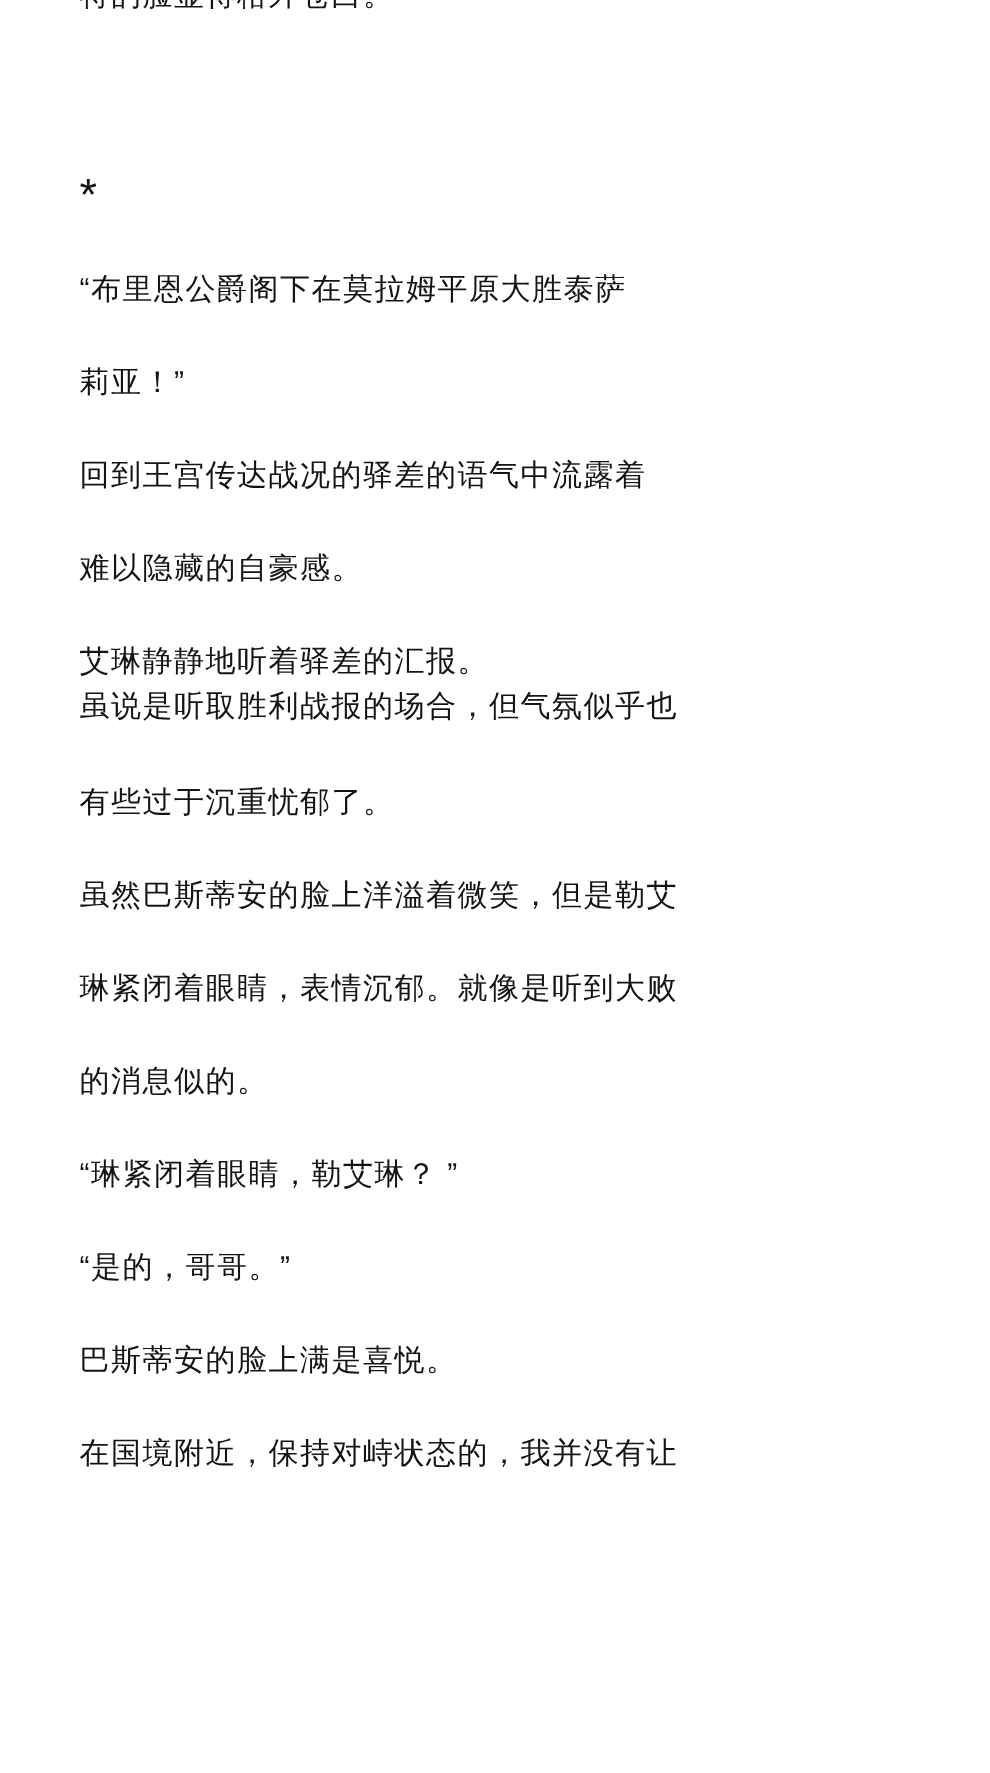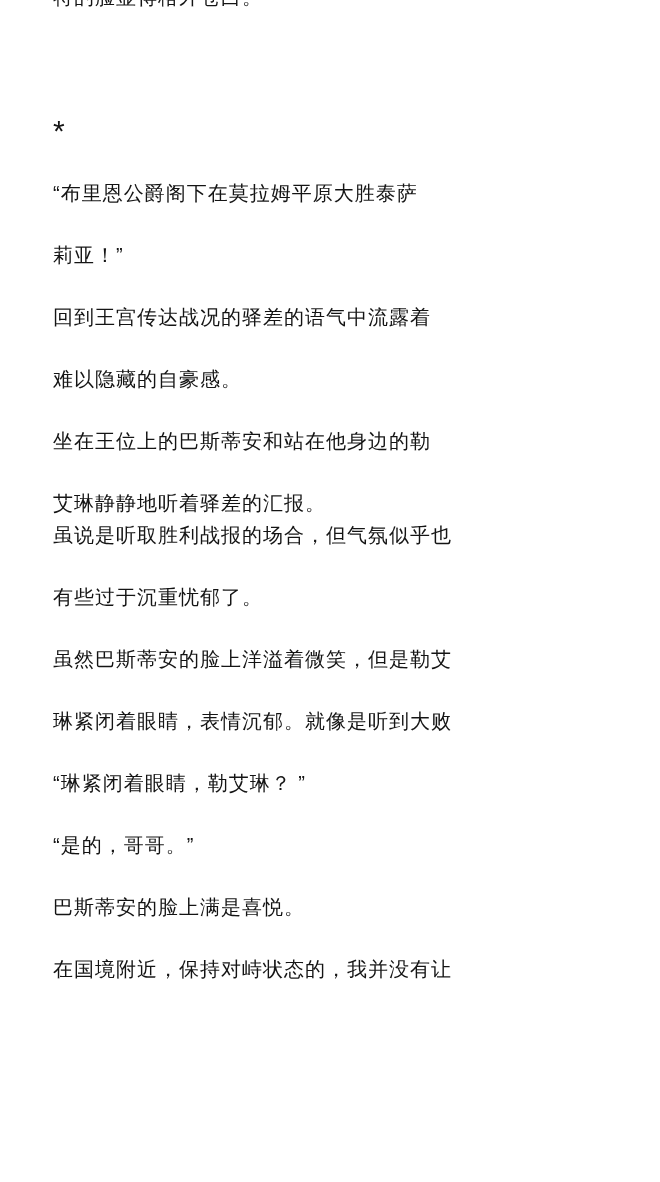--- a/index.html
+++ b/index.html
@@ -33,39 +33,40 @@
   .line-cut-top {
     margin-top: -34px;
   }
   
   .blank-line {
     height: 72px;
   }
   
   .line-tight {
     margin-top: -30px;
+    font-family: Liberation Mono, monospace;
   }
   .asterisk-line {
     font-size: 30px;
   }
 </style>
 </head>
 <body>
 
 <div class="page" style="background: rgb(255, 255, 255); color: rgb(20, 20, 20);">
   <div class="line line-cut-top">特的脸显得格外苍白。</div>
   <div class="blank-line"></div>
   <div class="line asterisk-line">*</div>
   <div class="line">“布里恩公爵阁下在莫拉姆平原大胜泰萨</div>
   <div class="line">莉亚！”</div>
   <div class="line">回到王宫传达战况的驿差的语气中流露着</div>
   <div class="line">难以隐藏的自豪感。</div>
-  <div class="line">坐在王位上的巴斯蒂安和站在他身边的勒</div>
   <div class="line">艾琳静静地听着驿差的汇报。</div>
   <div class="line line-tight">虽说是听取胜利战报的场合，但气氛似乎也</div>
   <div class="line">有些过于沉重忧郁了。</div>
   <div class="line">虽然巴斯蒂安的脸上洋溢着微笑，但是勒艾</div>
   <div class="line">琳紧闭着眼睛，表情沉郁。就像是听到大败</div>
+  <div class="line">的消息似的。</div>
   <div class="line">“琳紧闭着眼睛，勒艾琳？ ”</div>
   <div class="line">“是的，哥哥。”</div>
   <div class="line">巴斯蒂安的脸上满是喜悦。</div>
   <div class="line">在国境附近，保持对峙状态的，我并没有让</div>
 </div>
 
 </body></html>

